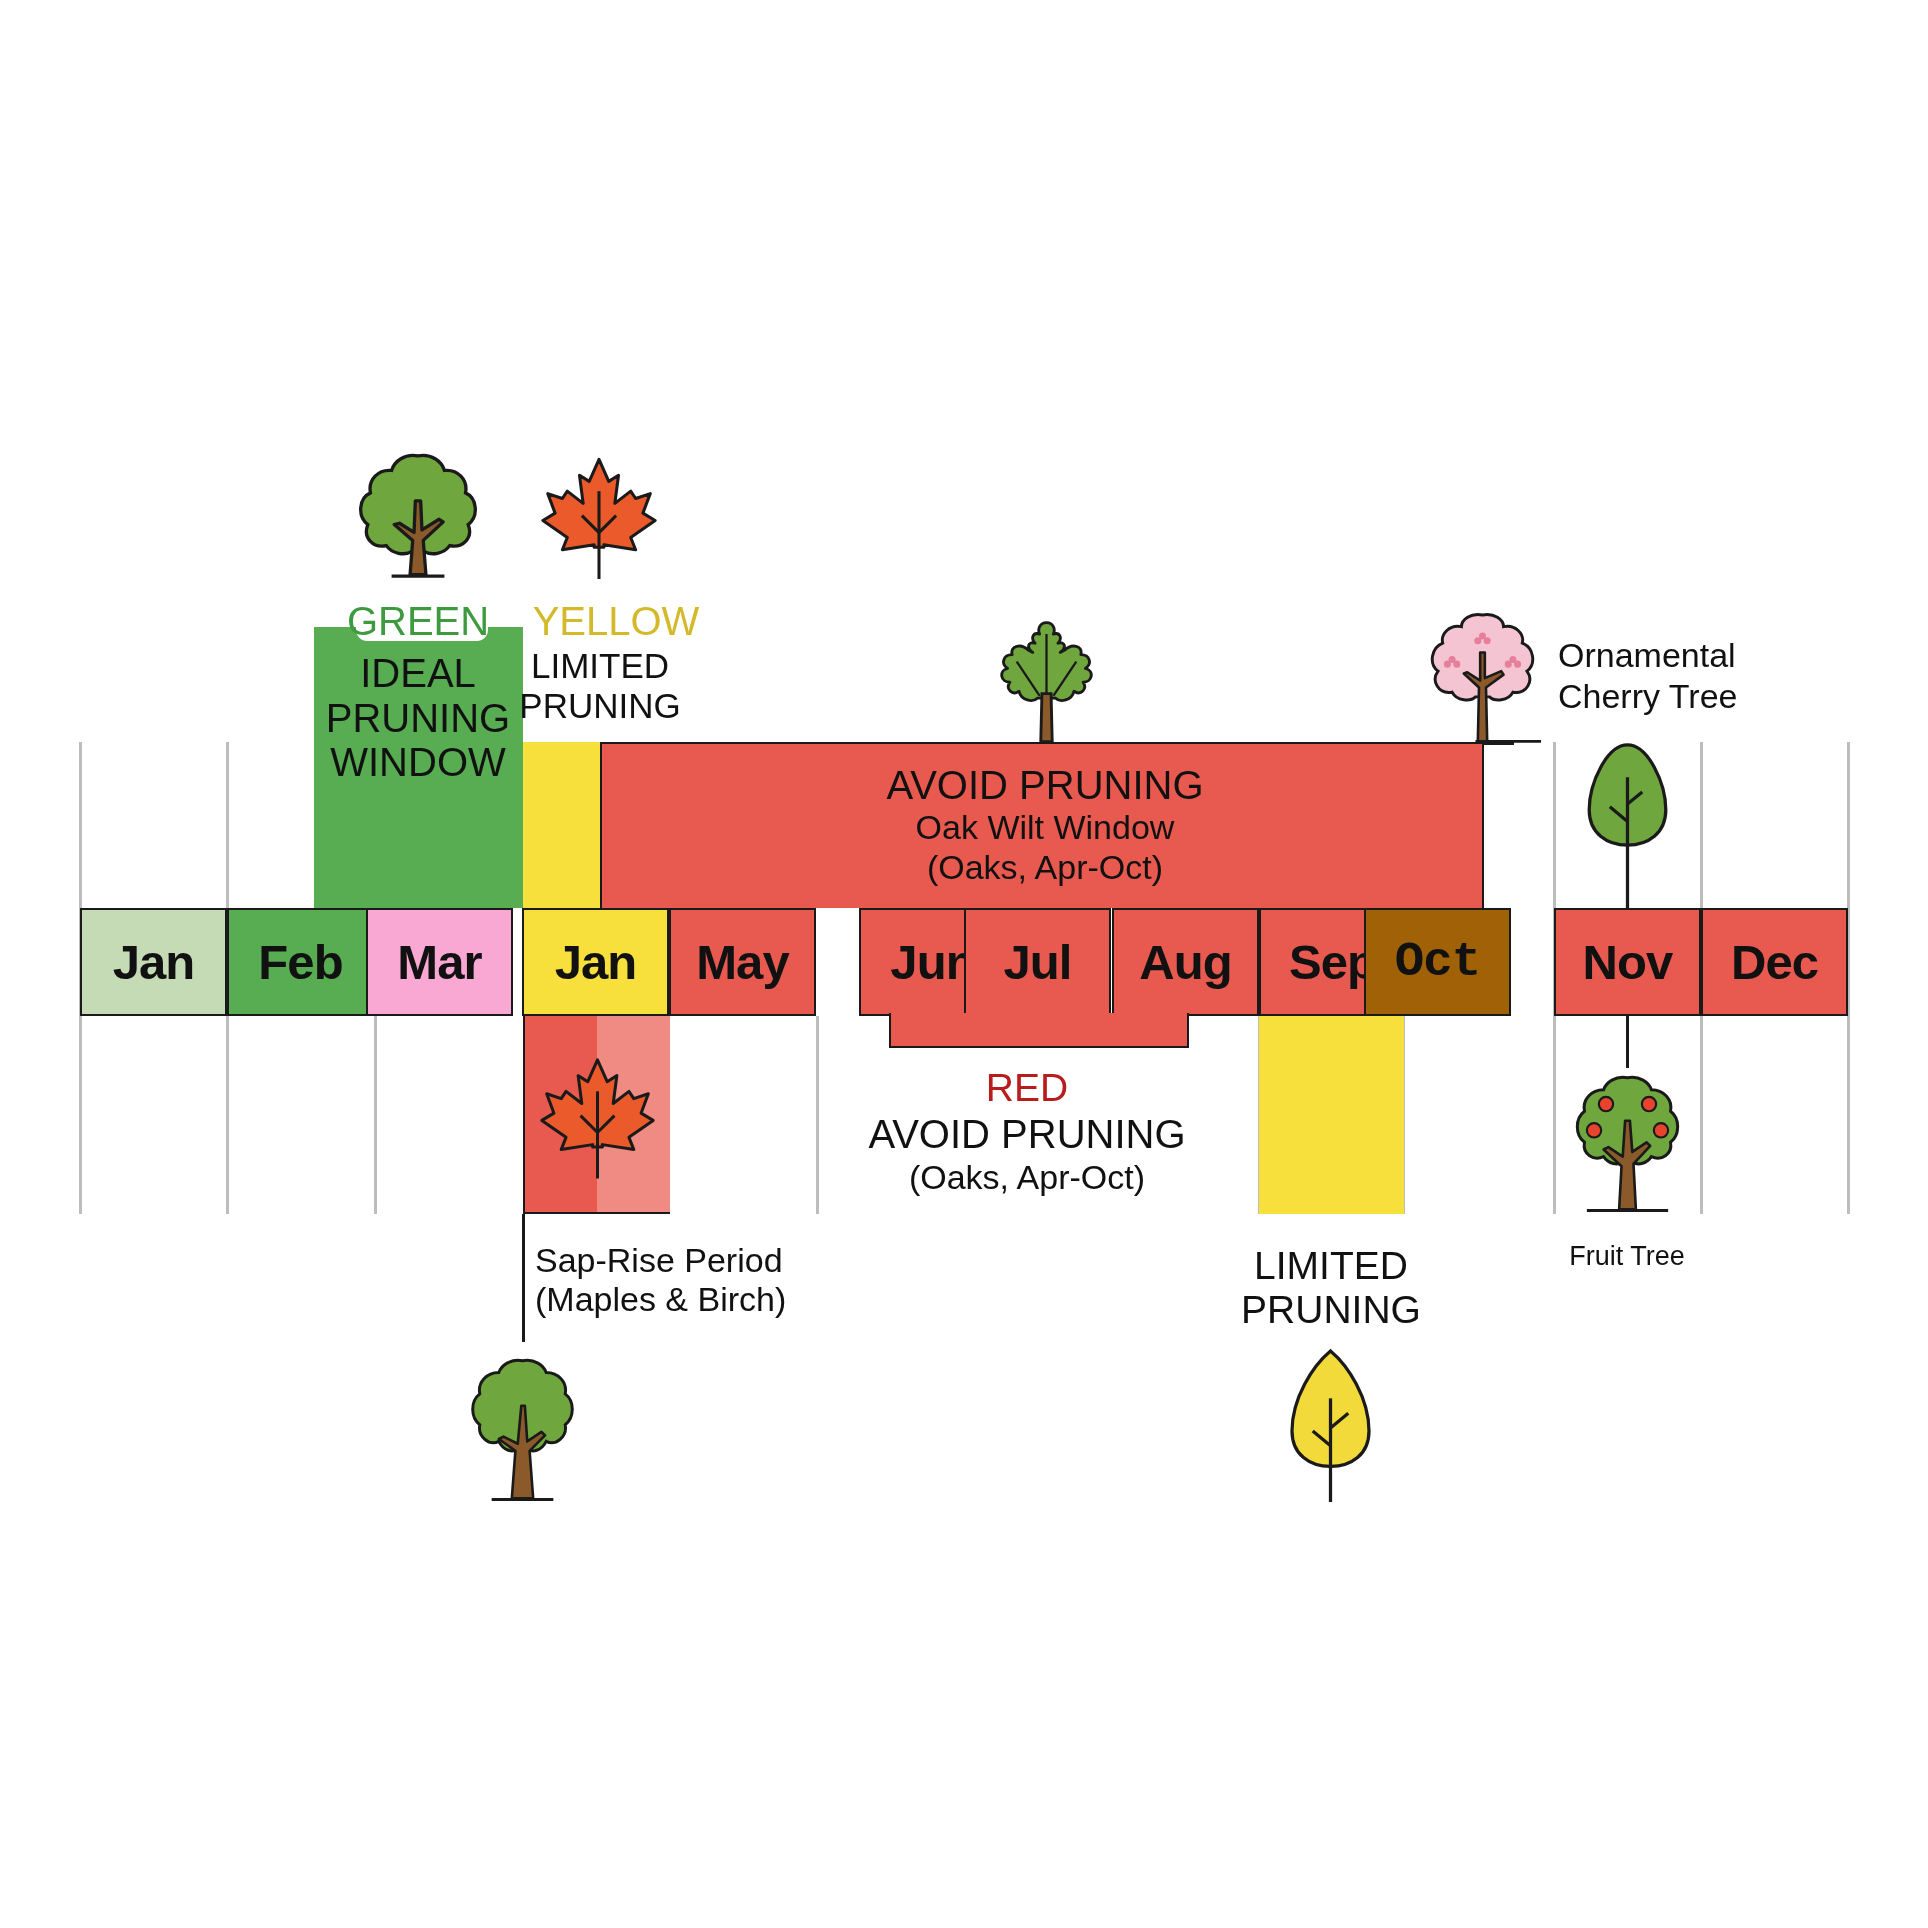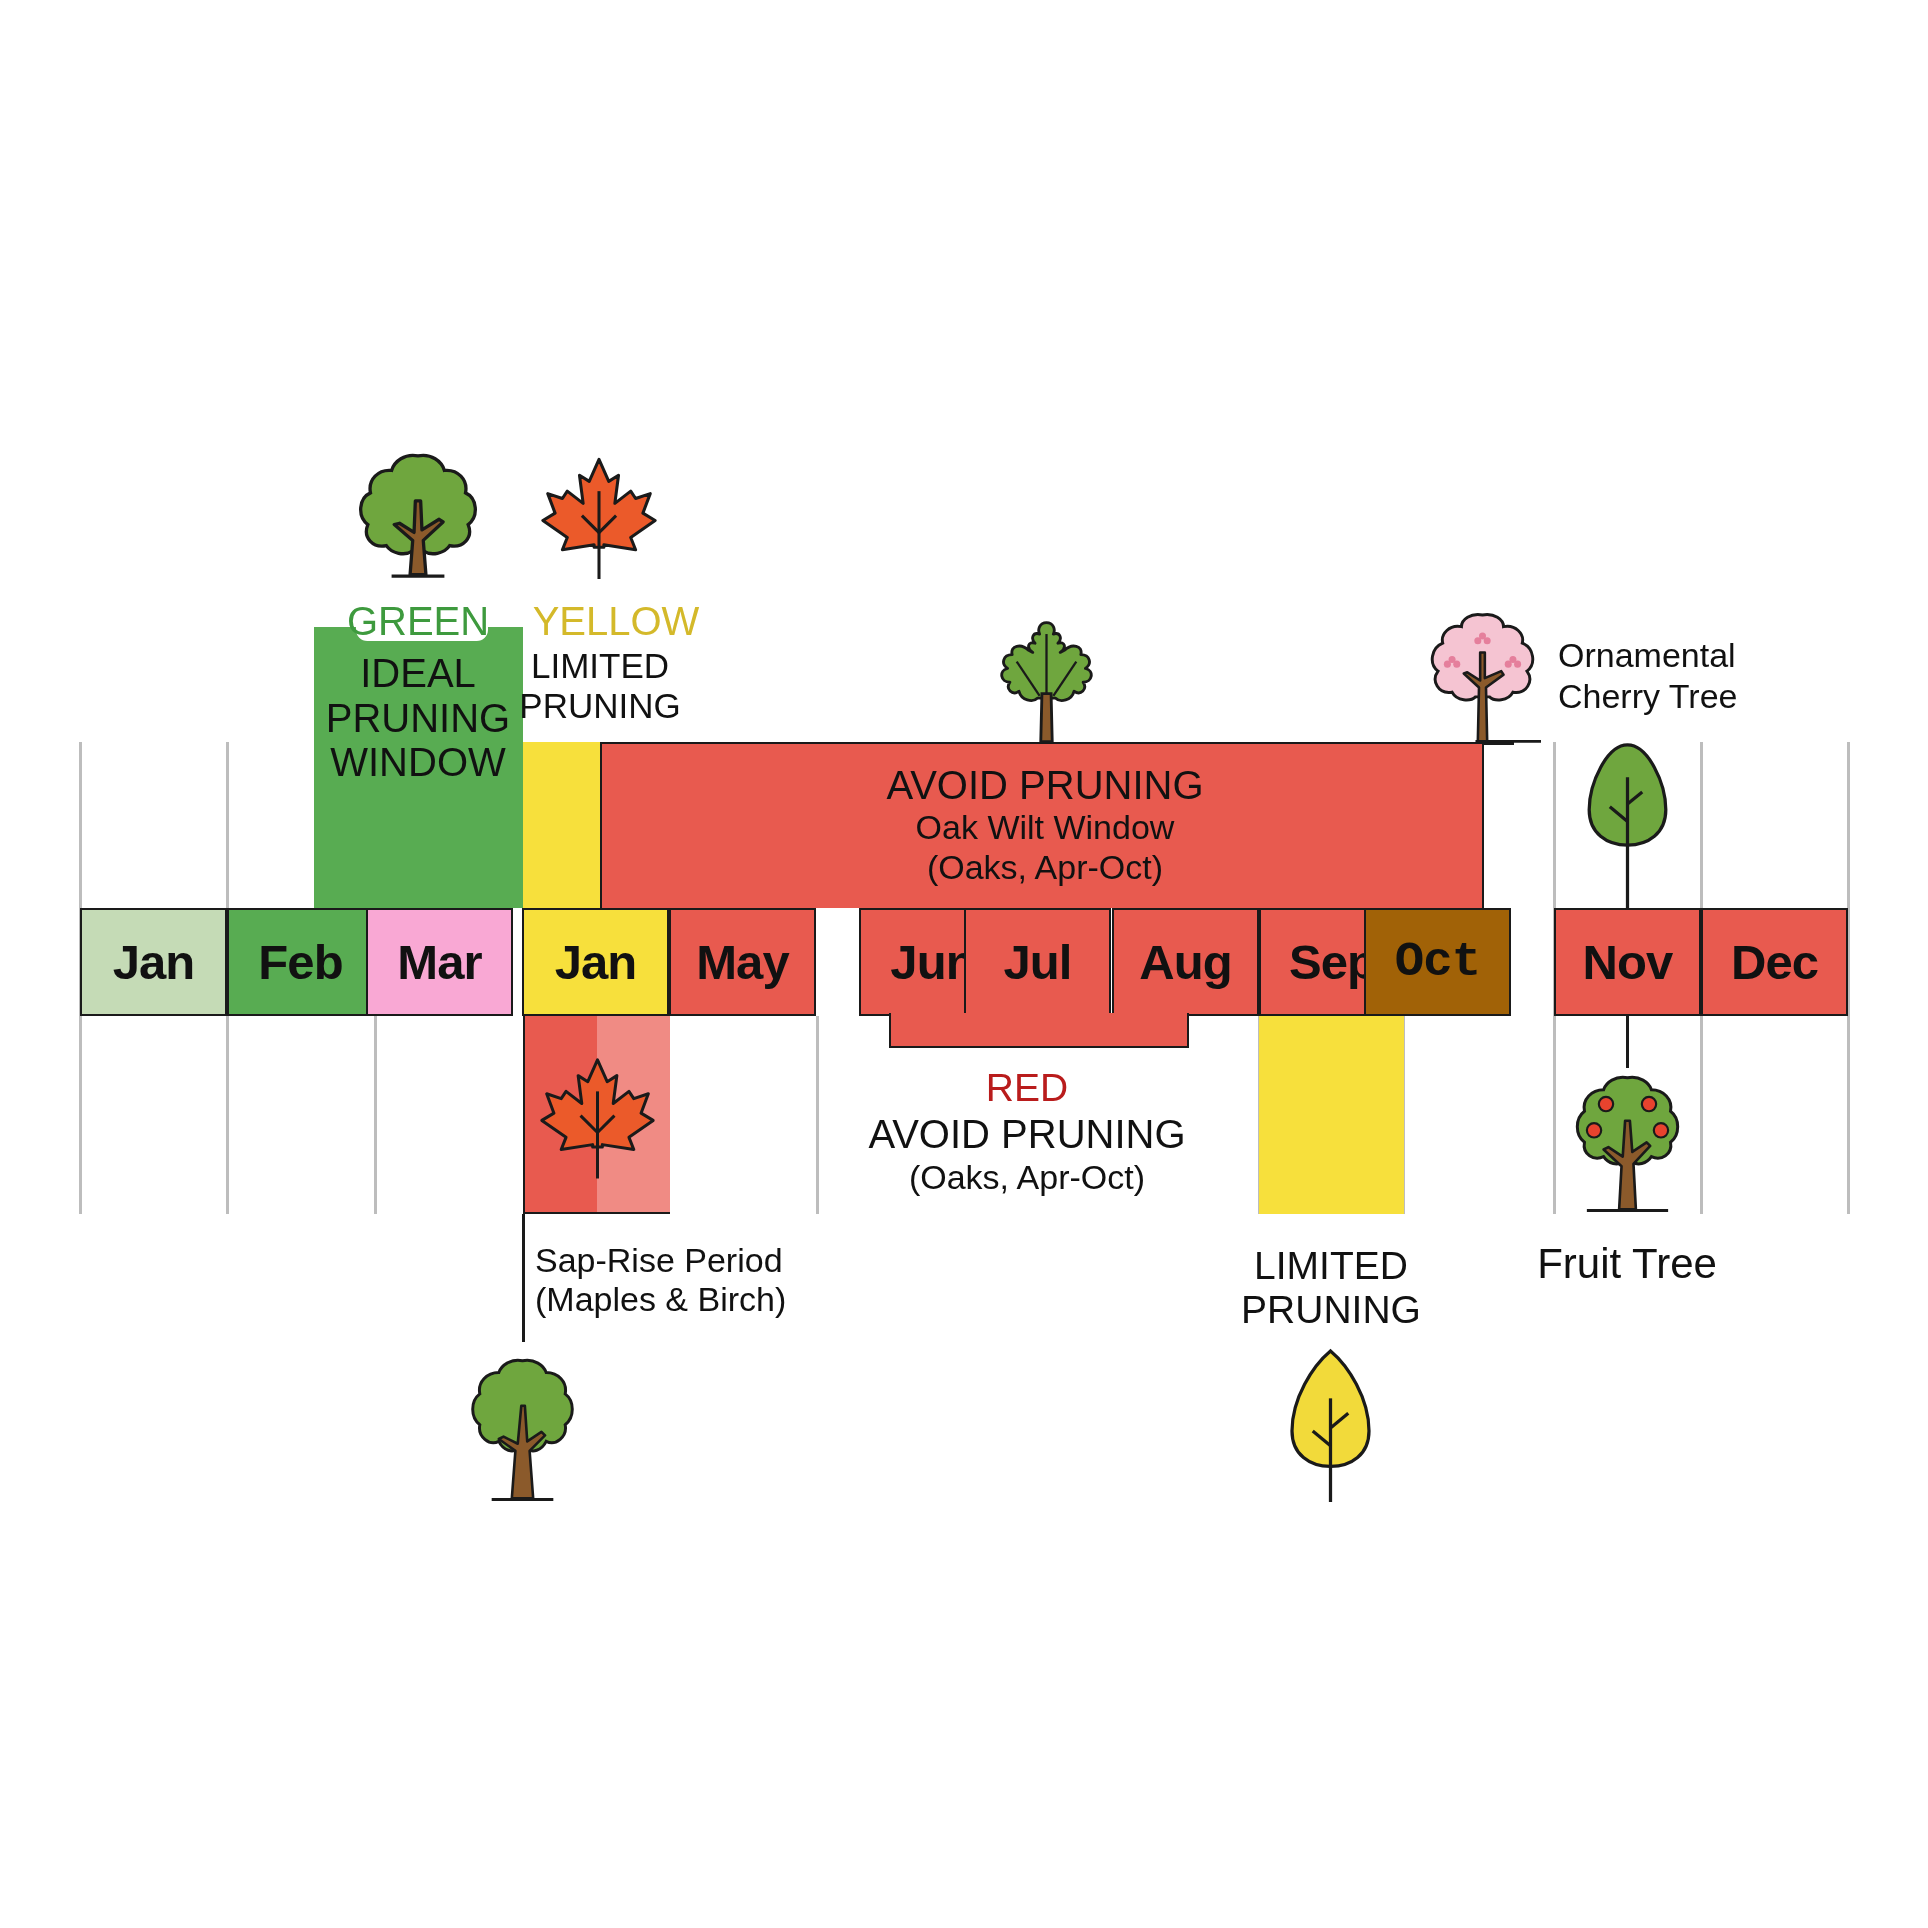--- a/index.html
+++ b/index.html
@@ -97,21 +97,21 @@
 <div class="ctext" style="left:1027px;top:1160px;font-size:34px;">(Oaks, Apr-Oct)</div>
 
 <div class="block" style="left:1258px;top:1016px;width:147px;height:198px;background:#F7E03C;border-left:1.9px solid #bdbdbd;border-right:1.9px solid #bdbdbd;"></div>
 <div class="ctext bold" style="left:1331px;top:1246px;font-size:39px;">LIMITED</div>
 <div class="ctext bold" style="left:1331px;top:1290px;font-size:39px;">PRUNING</div>
 
 <div class="ltext" style="left:1558px;top:638px;font-size:34px;">Ornamental</div>
 <div class="ltext" style="left:1558px;top:679px;font-size:34px;">Cherry Tree</div>
 
 <div class="block" style="left:1626px;top:1016px;width:2.8px;height:52px;background:#1a1a1a;"></div>
-<div class="ctext" style="left:1627px;top:1243px;font-size:42px;">Fruit Tree</div>
+<div class="ctext" style="left:1627px;top:1243px;font-size:27px;">Fruit Tree</div>
 
 <div class="icon" style="left:352px;top:448px;width:132px;height:132px;">
   <svg viewBox="0 0 100 100" width="132" height="132">
     <path d="M50 6 C60 4 68 10 70 17 C80 16 88 24 86 34 C95 38 96 52 88 58 C92 68 84 76 74 74 C70 80 60 82 54 78 L46 78 C40 82 30 80 26 74 C16 76 8 68 12 58 C4 52 5 38 14 34 C12 24 20 16 30 17 C32 10 40 4 50 6 Z" fill="#6FA63E" stroke="#1a1a1a" stroke-width="2.5"></path>
     <path d="M44 96 L46 70 L32 58 L36 57 L47 64 L48 40 L52 40 L53 62 L66 54 L69 56 L54 70 L56 96 Z" fill="#8B5A2B" stroke="#1a1a1a" stroke-width="2.5" stroke-linejoin="round"></path>
     <line x1="30" y1="97" x2="70" y2="97" stroke="#1a1a1a" stroke-width="2.5"></line>
   </svg>
 </div>
 
 <div class="icon" style="left:538px;top:454px;width:122px;height:128px;">

